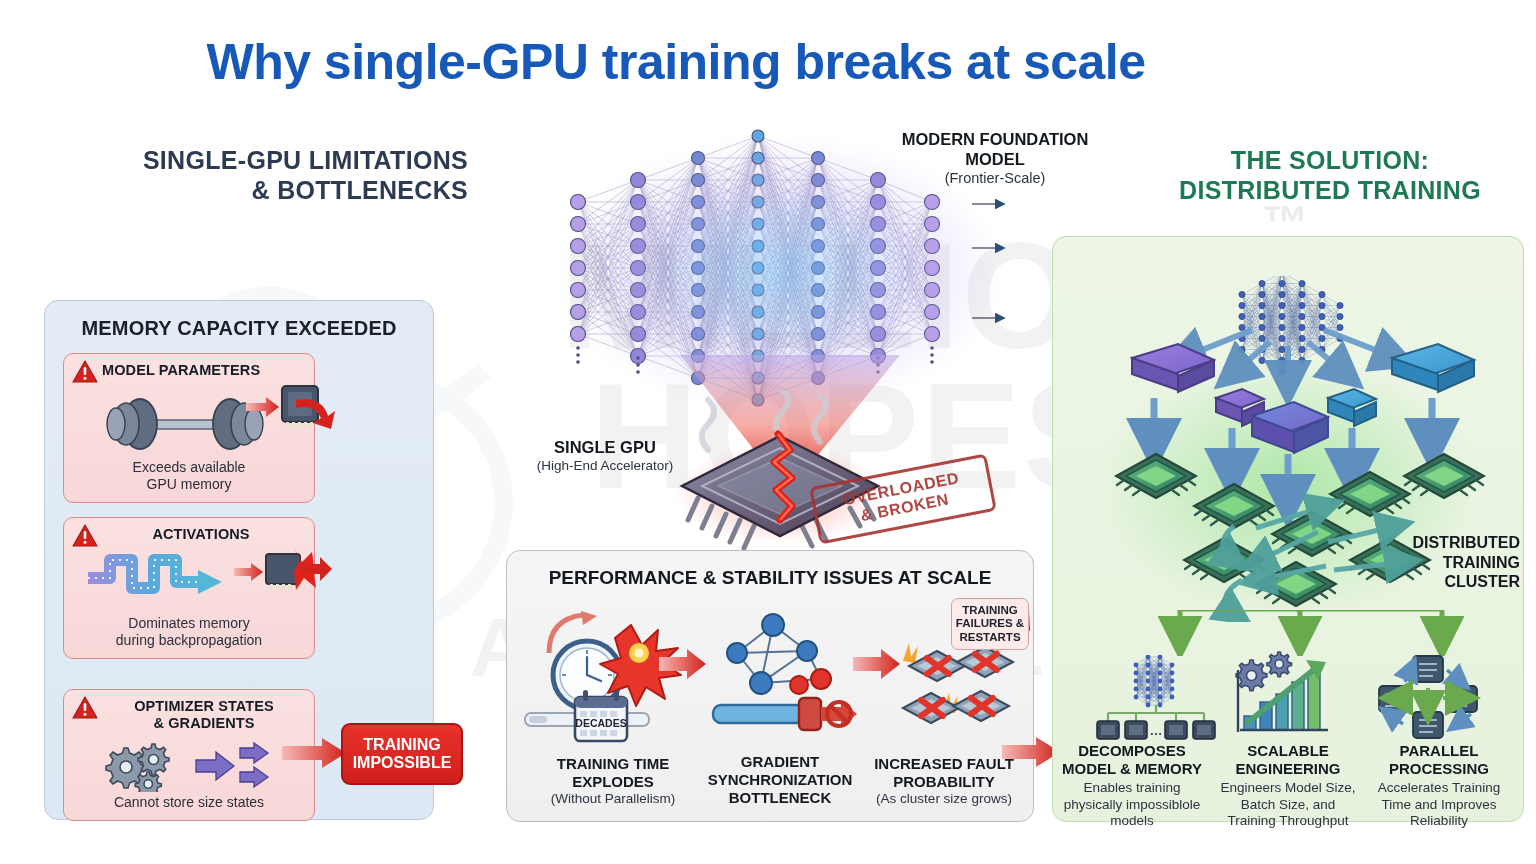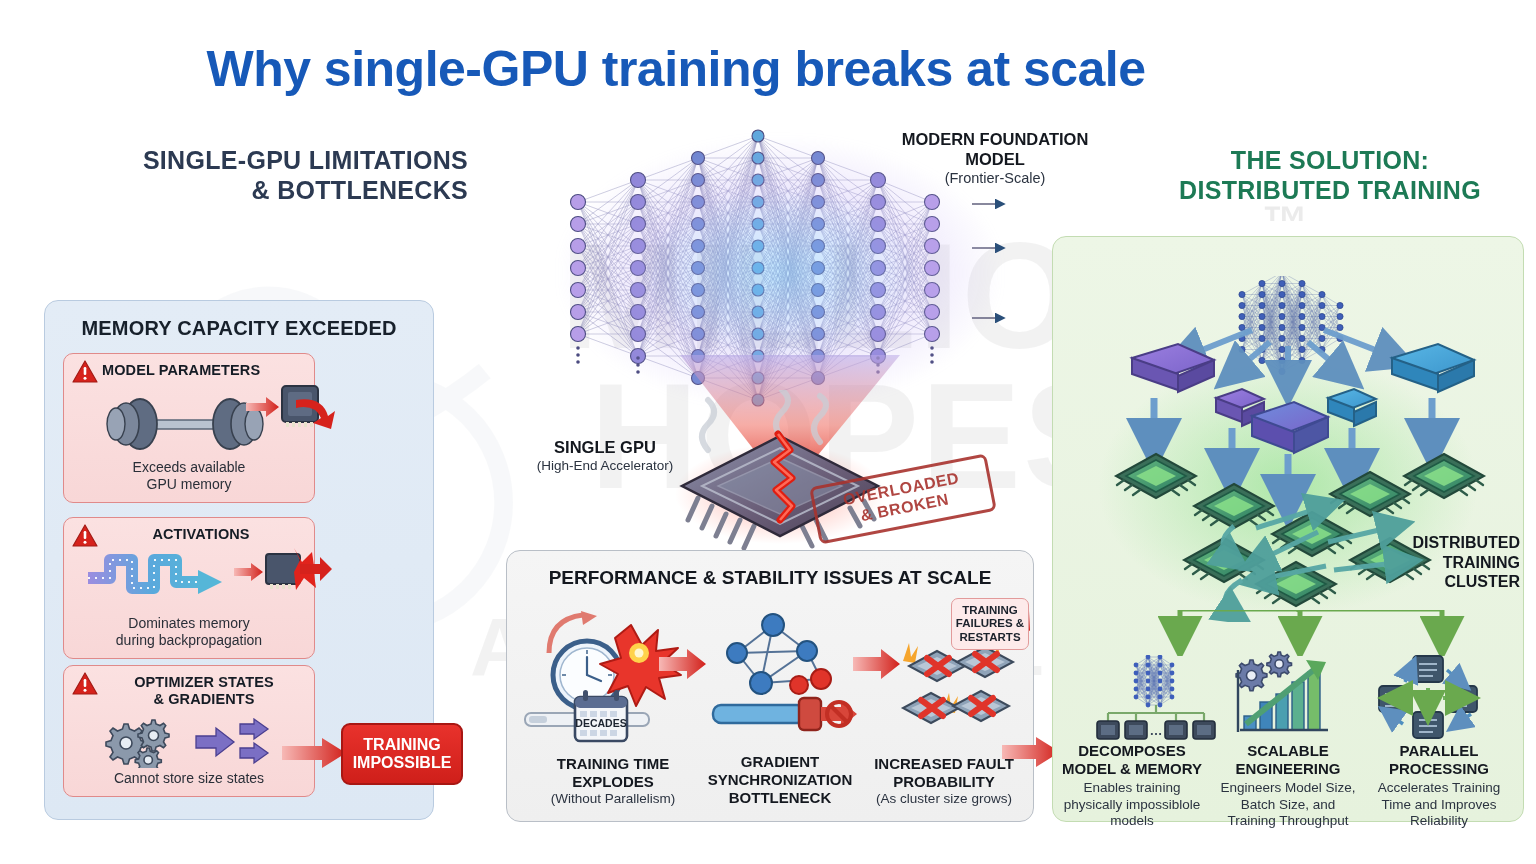--- a/index.html
+++ b/index.html
@@ -21,21 +21,21 @@
   .wm-2 { left: 590px; top: 350px; font-size: 150px; }
   .wm-tm { left: 1262px; top: 195px; font-size: 46px; opacity:.09;}
   .wm-3 { left: 470px; top: 600px; font-size: 82px; letter-spacing: 5px; }
   .wm-sym {
     position:absolute; left:90px; top:230px; width:470px; height:470px;
     opacity:.05; pointer-events:none;
   }
 
   
   .title {
-    position: absolute; top: 40px; left: 0; width: 1352px;
+    position: absolute; top: 33px; left: 0; width: 1352px;
     text-align: center; font-size: 50px; font-weight: 800;
     color: #1759b8; letter-spacing: -.5px;
   }
 
   
   .sec-head {
     position: absolute; text-align: center; font-weight: 800;
     line-height: 1.18; letter-spacing: .3px;
   }
   .sec-left  { left: 28px; top: 146px; width: 440px; font-size: 25px; color: #2c3a52; text-align: right; }
@@ -1043,21 +1043,21 @@
             <rect x="14" y="42" width="3" height="5"></rect>
             <rect x="20" y="42" width="3" height="5"></rect>
             <rect x="26" y="42" width="3" height="5"></rect>
           </g>
         <path d="M32 6 l8 14 l10 -10 l2 14 l14 3 l-14 5 l2 14 l-12 -10 l-8 12 l-2 -18 l6 -12 Z" fill="#e1231c"></path>
         <path d="M38 22 L58 22 L58 15 L70 27 L58 39 L58 32 L38 32 Z" fill="#d6221c"></path>
       </svg>
       <div class="card-d">Dominates memory<br>during backpropagation</div>
     </div>
 
-    <div class="card" style="top:364px; height:132px;">
+    <div class="card" style="top:388px; height:132px;">
       <svg class="warn" viewBox="0 0 26 24">
         <path d="M13 1 L25 22 L1 22 Z" fill="#d6221c" stroke="#a31a15" stroke-width="1.2" stroke-linejoin="round"></path>
         <rect x="11.7" y="7" width="2.6" height="8" rx="1.2" fill="#fff"></rect>
         <circle cx="13" cy="18.2" r="1.5" fill="#fff"></circle>
       </svg>
       <div class="card-t" style="left:34px;right:4px;text-align:center;">OPTIMIZER STATES<br>&amp; GRADIENTS</div>
       <svg style="position:absolute;left:26px;top:52px;" width="200" height="50">
         <g fill="#8b99ab" stroke="#3e4a5c" stroke-width="1.6">
           <path d="M34 6 l4 0 l1.5 5 l5 2 l4.5 -3 l3 3 l-3 4.5 l2 5 l5 1.5 l0 4 l-5 1.5 l-2 5 l3 4.5 l-3 3 l-4.5 -3 l-5 2 l-1.5 5 l-4 0 l-1.5 -5 l-5 -2 l-4.5 3 l-3 -3 l3 -4.5 l-2 -5 l-5 -1.5 l0 -4 l5 -1.5 l2 -5 l-3 -4.5 l3 -3 l4.5 3 l5 -2 Z"></path>
           <circle cx="36" cy="25" r="6" fill="#e7edf4"></circle>

